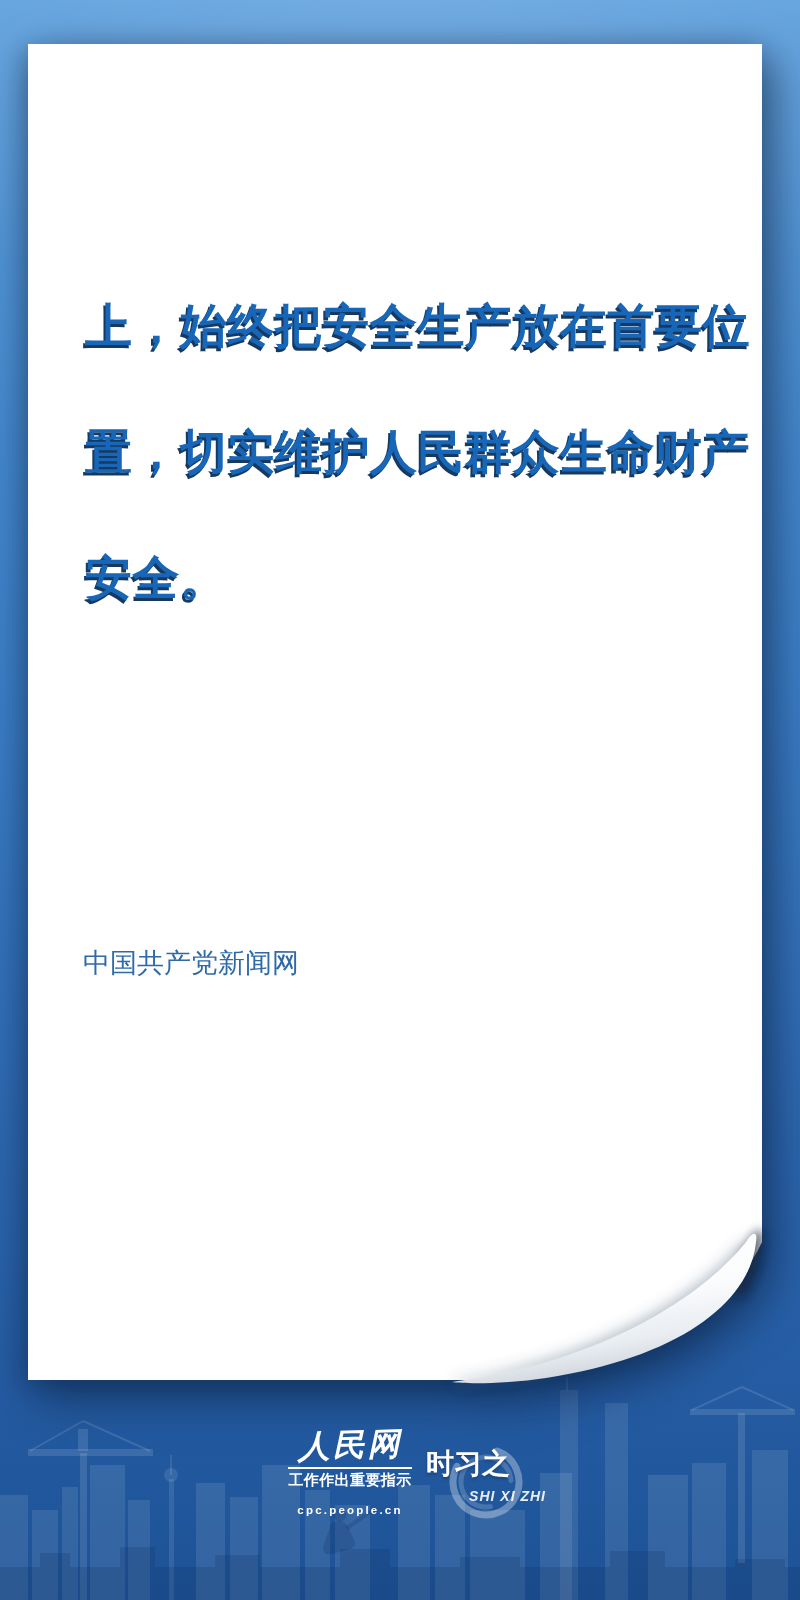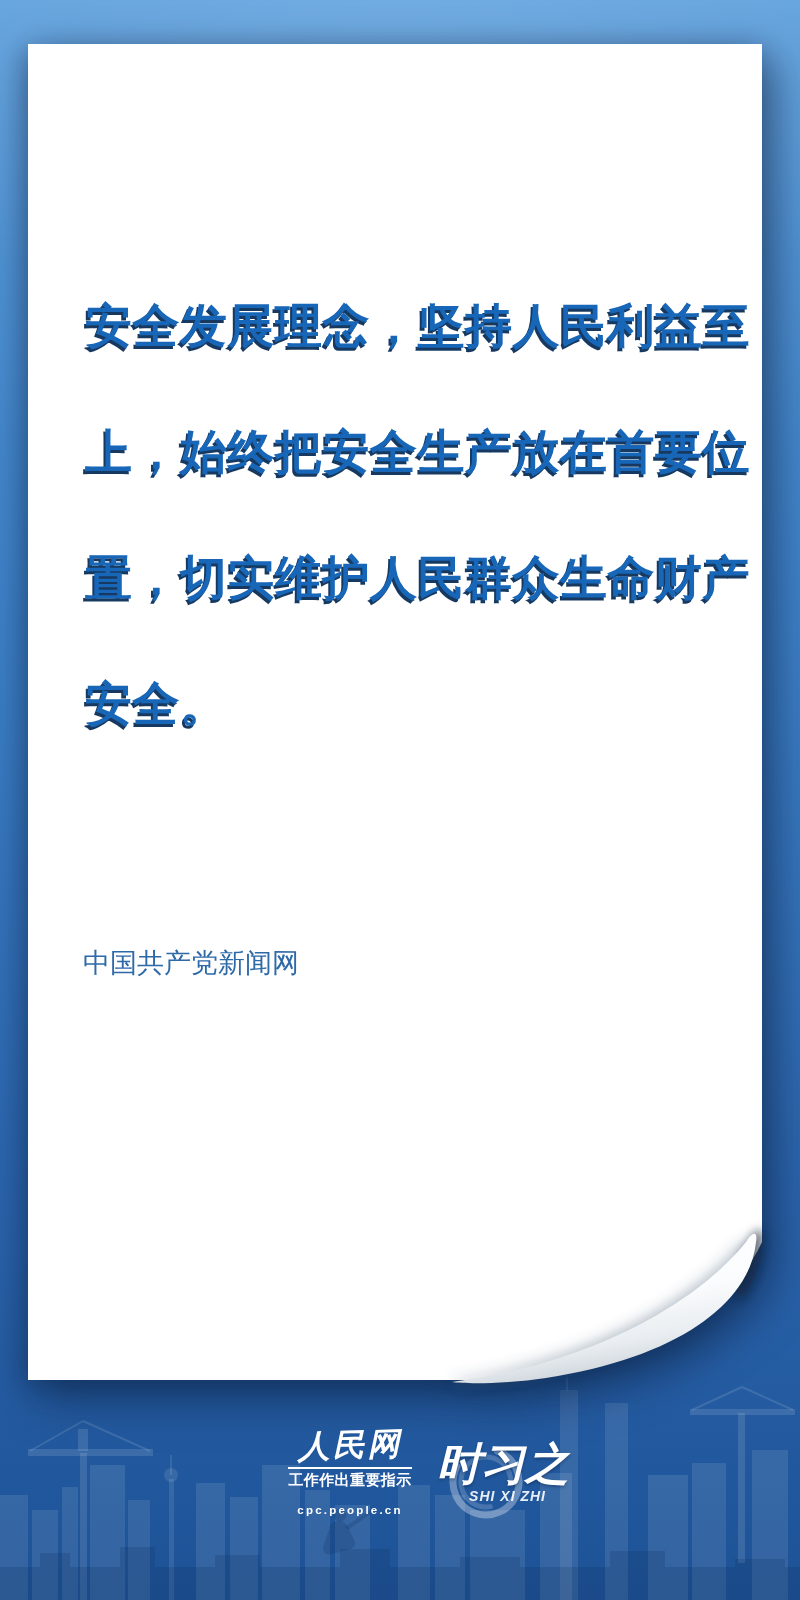--- a/index.html
+++ b/index.html
@@ -46,22 +46,22 @@
     display:block;font-size:32px;font-weight:700;font-style:italic;
     letter-spacing:3px;line-height:42px;transform:rotate(-2deg);
   }
   .pd-divider{width:124px;height:2px;background:#ffffff;margin:1px auto 2px auto;}
   .pd-site{display:block;font-size:15px;font-weight:800;letter-spacing:.4px;line-height:17px;}
   .pd-domain{display:block;font-size:11.5px;font-weight:700;letter-spacing:2.2px;line-height:14px;margin-top:15px;}
 
   .sxz{position:absolute;left:424px;top:1428px;width:122px;height:120px;color:#ffffff;}
   .sxz-ring{position:absolute;left:16px;top:6px;}
   .sxz-title{
-    position:absolute;left:13px;top:14px;width:100%;
-    font-size:44px;font-weight:900;font-style:italic;line-height:44px;
+    position:absolute;left:2px;top:14px;width:100%;
+    font-size:28px;font-weight:900;line-height:44px;
     text-shadow:0 2px 3px rgba(10,30,60,.35);white-space:nowrap;
   }
   .sxz-sub{
     position:absolute;right:0;top:60px;font-size:14px;font-weight:800;font-style:italic;
     letter-spacing:1px;opacity:.9;
   }
 </style>
 </head>
 <body>
 
@@ -110,21 +110,20 @@
       <path d="M331,149 q9,-7 16,1 l7,15 q3,7 -4,9 l-18,5 q-9,2 -9,-7 z"></path>
       <path d="M345,152 L374,132 l2,3 -28,20 z"></path>
     </g>
     <path fill="rgba(13,45,92,0.20)" d="M0,225 V192 h40 v-14 h30 v14 h50 v-20 h35 v20 h60 v-12 h45 v12 h80 v-18 h50 v18 h70 v-10 h60 v10 h90 v-16 h55 v16 h70 v-8 h50 v8 h15 V225 Z"></path>
   </svg>
 
   <div class="card-wrap">
     <div class="card">
 
       <div class="quote">
-        <div class="quote-line">安全发展理念，坚持人民利益至</div>
         <div class="quote-line">上，始终把安全生产放在首要位</div>
         <div class="quote-line">置，切实维护人民群众生命财产</div>
         <div class="quote-line">安全。</div>
       </div>
 
       <div class="attribution">
         <div class="l2">中国共产党新闻网</div>
       </div>
     </div>
 

